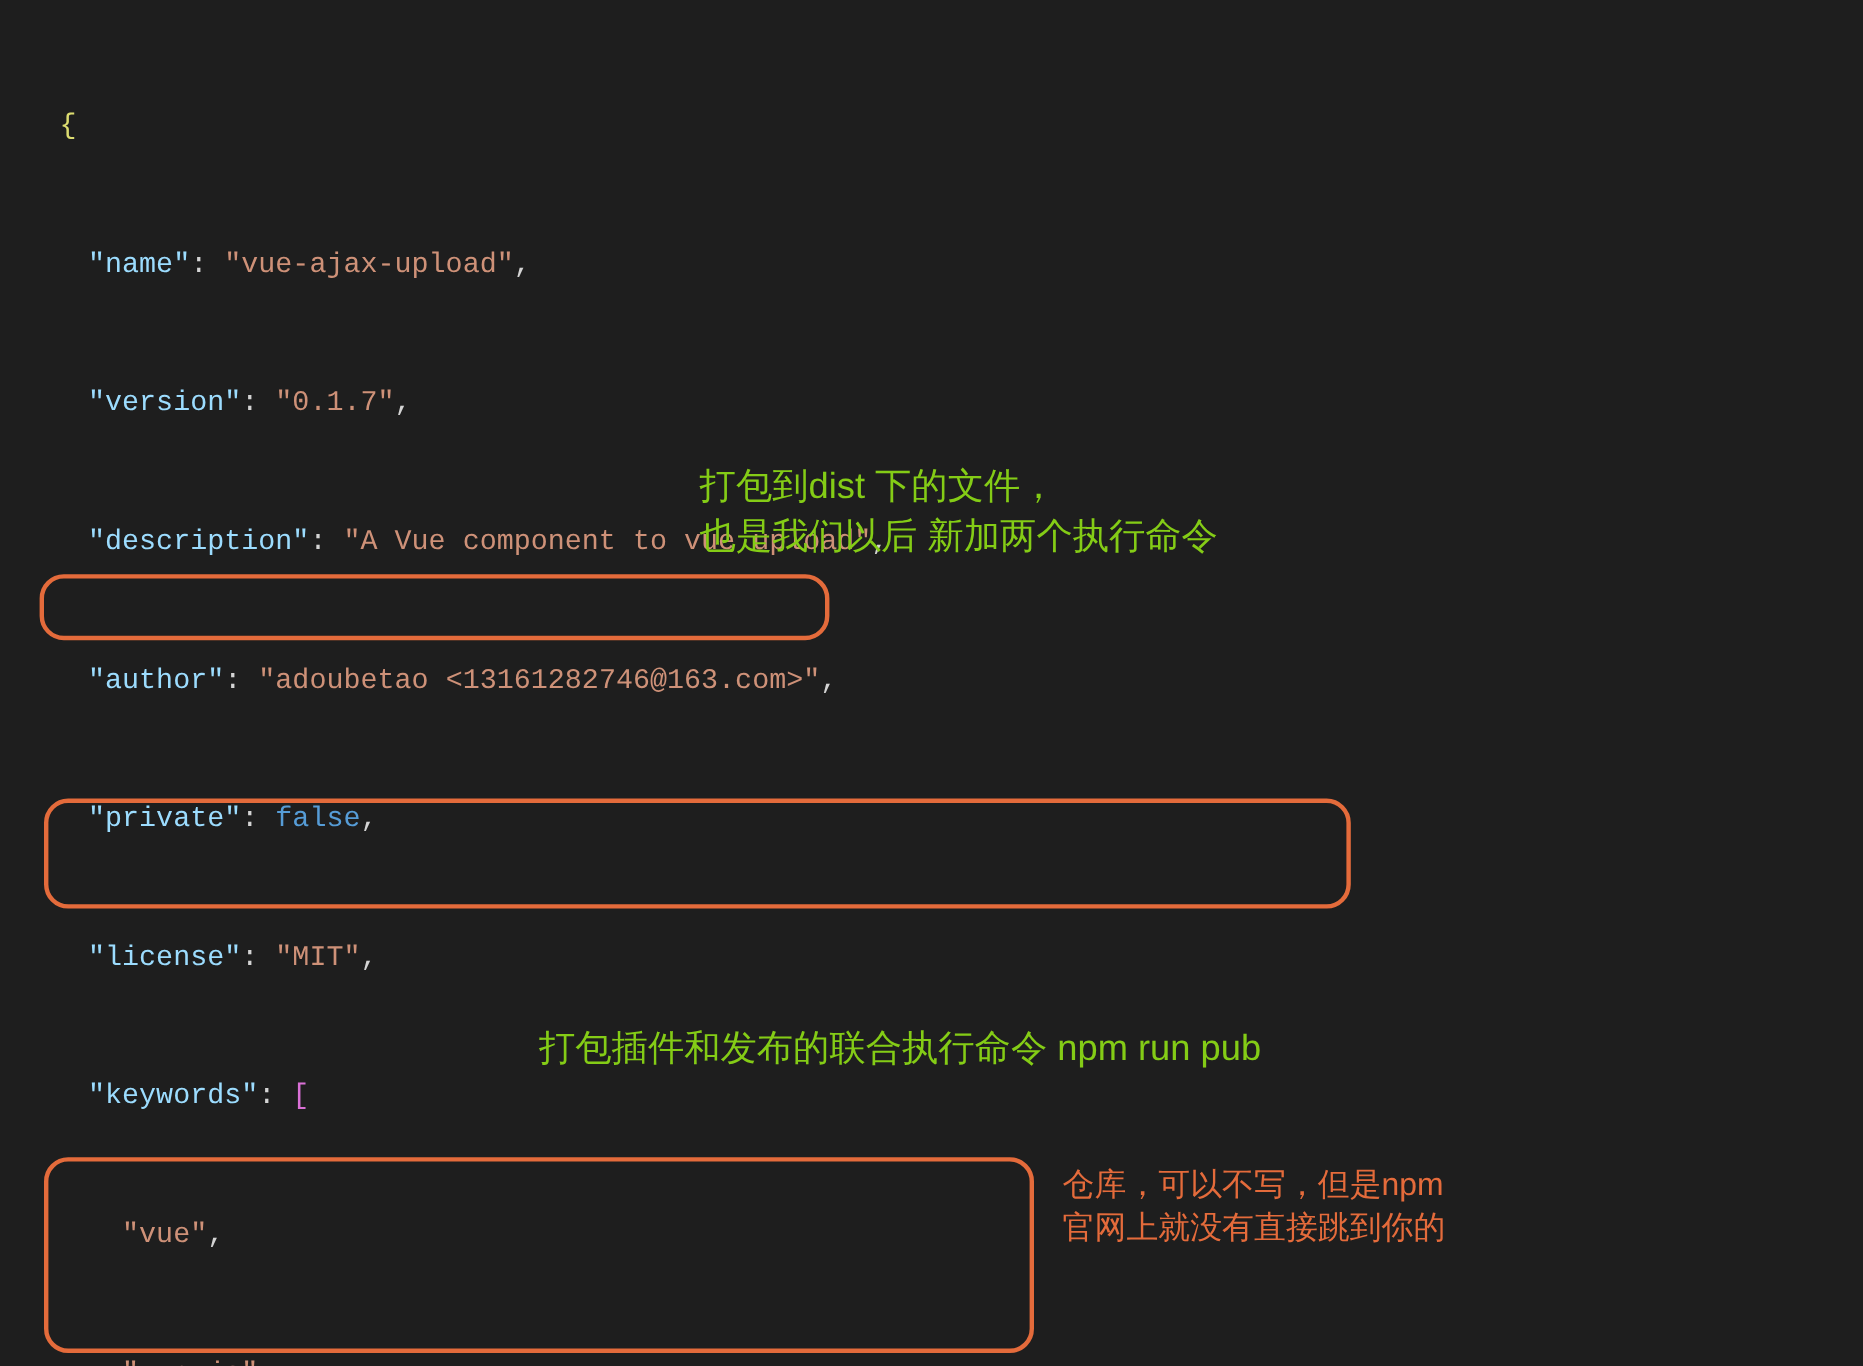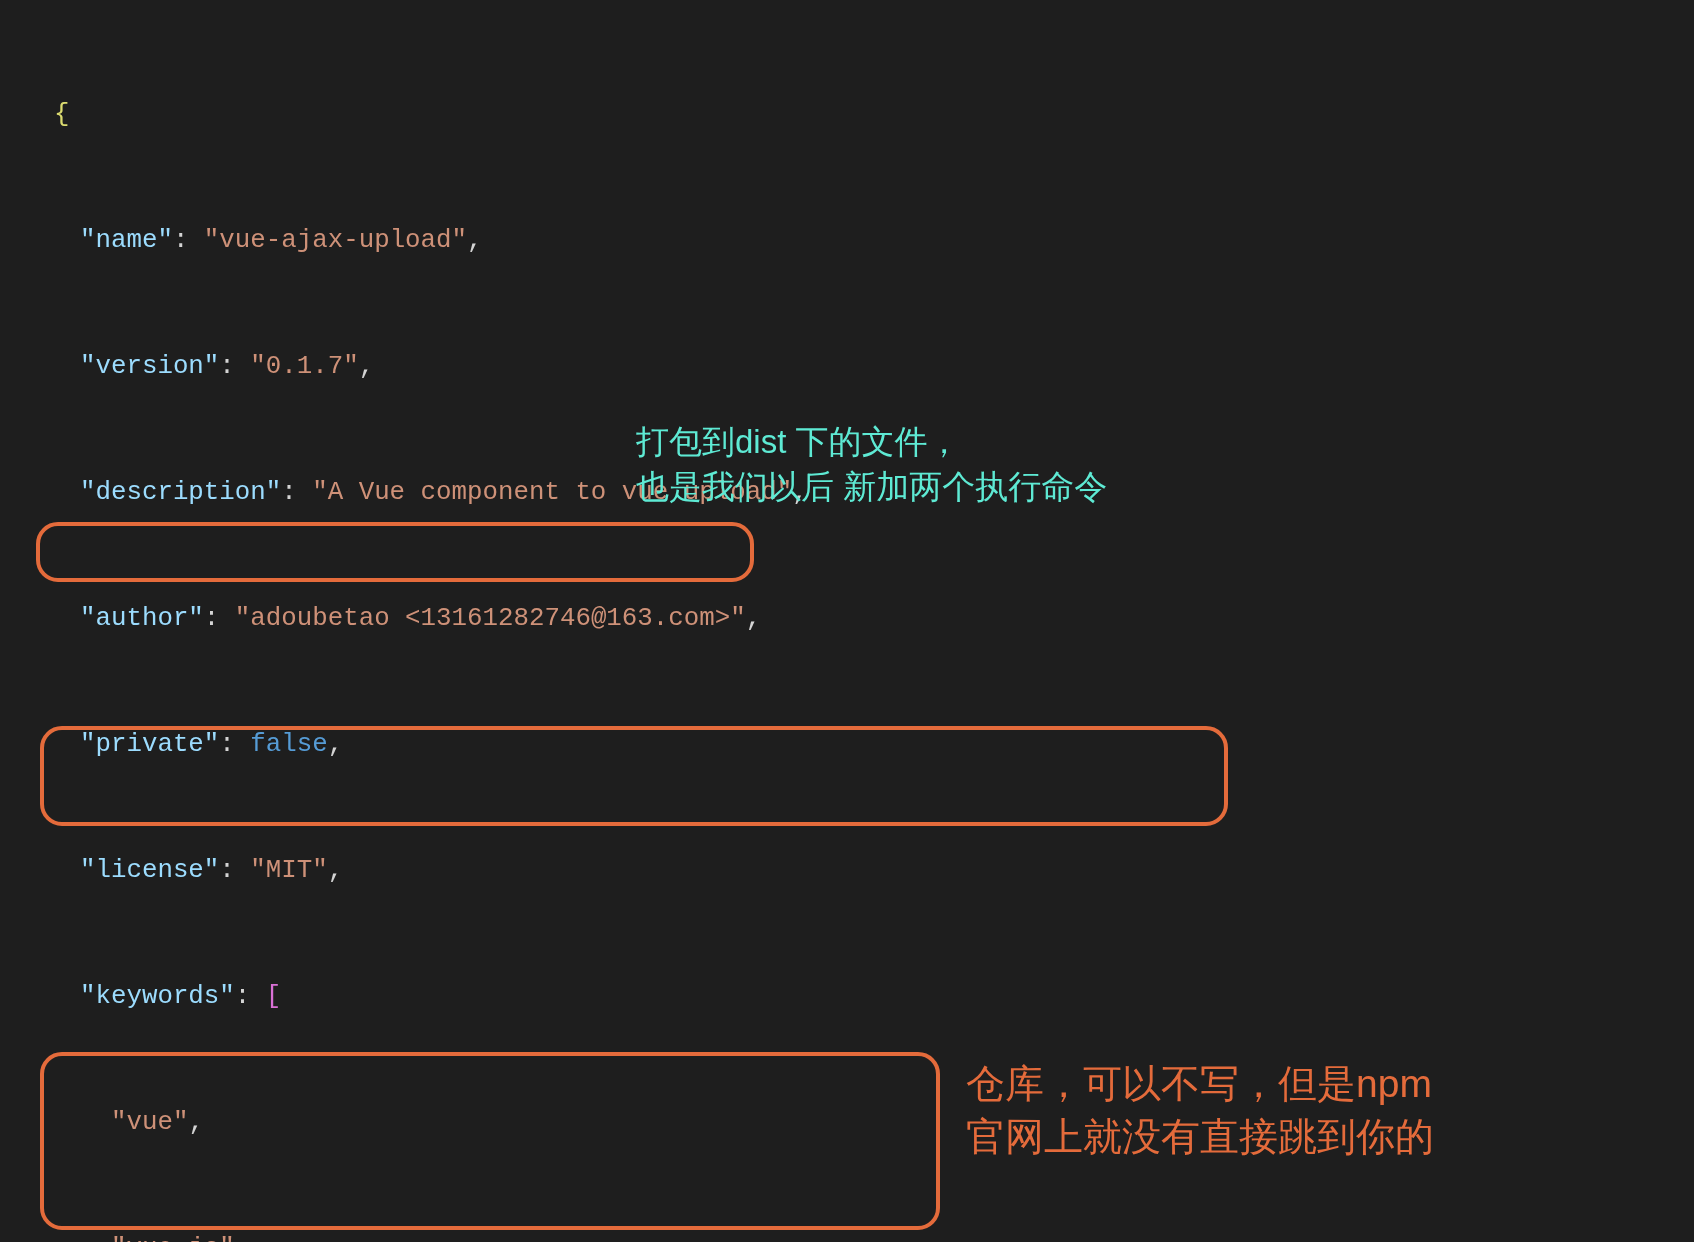--- a/index.html
+++ b/index.html
@@ -25,22 +25,22 @@
   .bool { color: #569cd6; }
   .brace { color: #dcdc70; }
   .brace2 { color: #da70d6; }
   .annotation {
     position: absolute;
     font-family: -apple-system, "PingFang SC", "Helvetica Neue", sans-serif;
     font-weight: 400;
     line-height: 1.35;
     white-space: normal;
   }
-  .ann-green { color: #5eead4; font-size: 33px; }
-  .ann-orange { color: #e46b3b; font-size: 39px; }
+  .ann-green { color: #84cc16; font-size: 33px; }
+  .ann-orange { color: #e46b3b; font-size: 29px; }
   .highlight-box {
     position: absolute;
     border: 4px solid #e46b3b;
     border-radius: 22px;
     pointer-events: none;
   }
   .i1 { padding-left: 26px; }
   .i2 { padding-left: 52px; }
 </style>
 </head>
@@ -83,18 +83,19 @@
 <div class="highlight-box" style="left:40px; top:1052px; width:900px; height:178px;"></div>
 
 <div class="annotation ann-green" style="left:636px; top:420px; width:620px;">
   <span>打包到dist 下的文件，</span><br>
   <span>也是我们以后 新加两个执行命令</span>
 </div>
 
 <div class="annotation ann-green" style="left:490px; top:842px; width:800px;">
   <br>
   <br>
+  <span>打包插件和发布的联合执行命令 npm run pub</span>
 </div>
 
 <div class="annotation ann-orange" style="left:966px; top:1058px; width:520px;">
   <span>仓库，可以不写，但是npm</span><br>
   <span>官网上就没有直接跳到你的</span><br>
 </div>
 
 </body></html>

